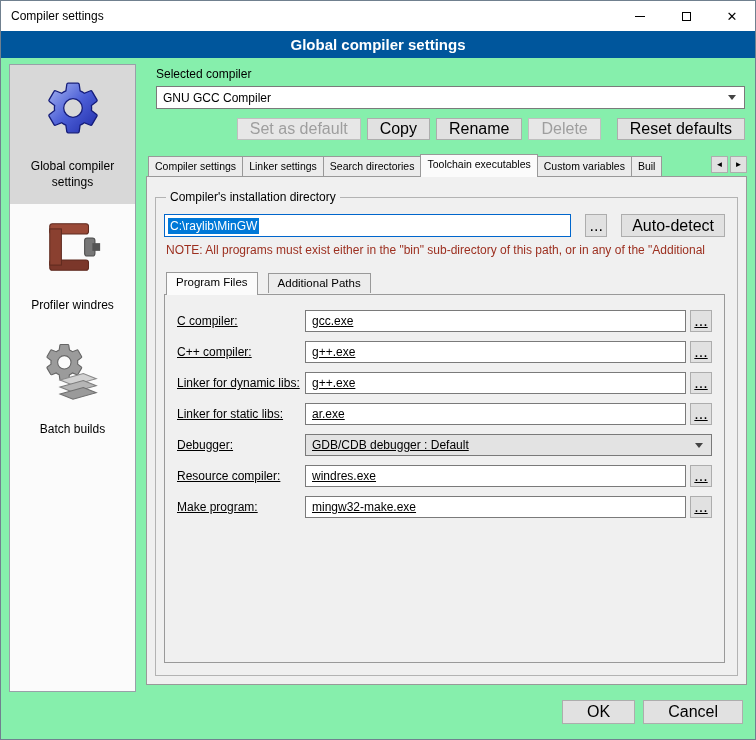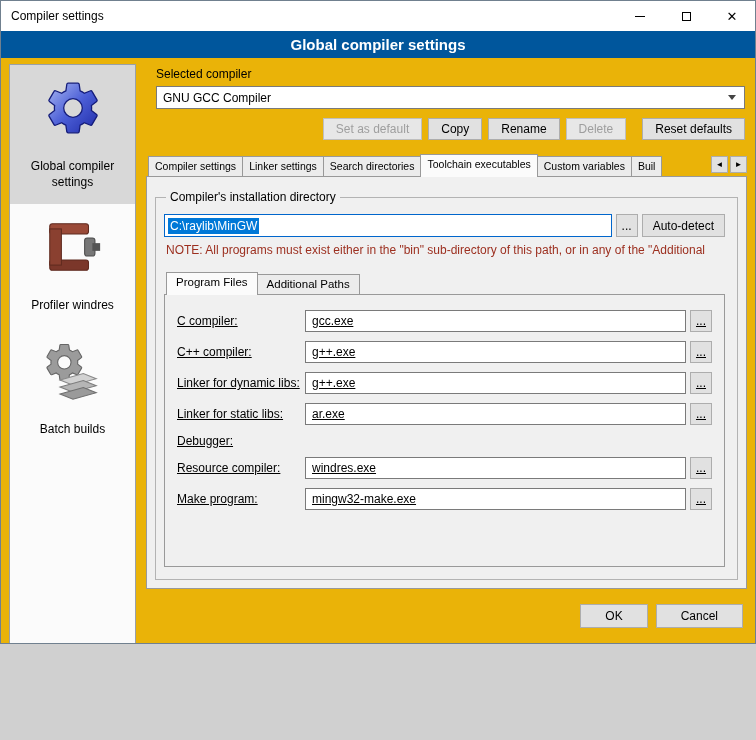--- a/index.html
+++ b/index.html
@@ -7,22 +7,22 @@
     --note-red:#9c2f1f;
     --selection-blue:#0078d7;
   }
   html,body{margin:0;padding:0;}
   body{
     width:756px;height:740px;
     font-family:"Liberation Sans",sans-serif;
     font-size:12px;color:#000;background:#d0d0d0;
   }
   .window{
-    width:756px;height:644px;box-sizing:border-box;
-    border:1px solid #70808f;background:#eab308;
+    width:756px;height:740px;box-sizing:border-box;
+    border:1px solid #70808f;background:#86efac;
     display:flex;flex-direction:column;overflow:hidden;
   }
   
   .titlebar{height:30px;flex:0 0 auto;background:#ffffff;display:flex;align-items:center;}
   .titlebar .title{padding-left:10px;font-size:12px;}
   .win-controls{margin-left:auto;display:flex;height:100%;}
   .win-btn{width:46px;height:100%;display:flex;align-items:center;justify-content:center;background:transparent;border:none;padding:0;cursor:default;}
   .glyph-min{width:10px;height:1px;background:#000;display:block;}
   .glyph-max{width:9px;height:9px;border:1px solid #000;box-sizing:border-box;display:block;}
   .glyph-close{font-size:13px;line-height:1;}
@@ -36,42 +36,42 @@
   .side-item.selected{background:#d8d8d8;}
   .side-icon{width:62px;height:62px;flex:0 0 auto;}
   .side-label{font-size:12px;line-height:1.3;}
   
   .main{flex:1;display:flex;flex-direction:column;min-width:0;}
   .sec-label{margin:3px 0 5px 10px;}
   .combo{height:23px;box-sizing:border-box;border:1px solid #7a7a7a;background:#fff;display:flex;align-items:center;padding:0 8px 0 6px;gap:4px;justify-content:space-between;}
   .combo-text{flex:1;white-space:nowrap;overflow:hidden;}
   .combo-arrow{width:0;height:0;border-left:4px solid transparent;border-right:4px solid transparent;border-top:5px solid #444;flex:0 0 auto;}
   .main-combo{margin:0 2px 0 10px;}
-  .btn{font-family:inherit;font-size:12px;background:#e1e1e1;border:1px solid #adadad;height:22px;padding:0 12px;box-sizing:border-box;}
+  .btn{font-family:inherit;font-size:16px;background:#e1e1e1;border:1px solid #adadad;height:22px;padding:0 12px;box-sizing:border-box;}
   .btn[disabled]{color:#9e9e9e;border-color:#bfbfbf;background:#e7e7e7;}
   .btn-row{display:flex;justify-content:flex-end;align-items:center;gap:6px;margin:9px 2px 13px 0;}
   .btn-reset{margin-left:10px;}
   
   .tabstrip{display:flex;align-items:flex-end;height:23px;padding-left:2px;flex:0 0 auto;position:relative;z-index:2;}
   .tab{flex:0 0 auto;font-size:10.5px;white-space:nowrap;background:#ececec;border:1px solid #999;border-bottom:none;padding:3px 6px;height:20px;box-sizing:border-box;margin-right:-1px;cursor:default;}
   .tab.active{height:23px;background:#fbfbfb;margin-bottom:-1px;position:relative;z-index:3;}
   .tab-arrows{margin-left:auto;display:flex;gap:2px;align-self:center;flex:0 0 auto;padding-left:3px;}
   .arrow-btn{width:17px;height:17px;font-size:8px;display:flex;align-items:center;justify-content:center;background:#e1e1e1;border:1px solid #adadad;padding:0;box-sizing:border-box;}
   .tab-panel{flex:1;border:1px solid #999;background:#f0f0f0;padding:12px 8px 8px 8px;display:flex;flex-direction:column;min-height:0;margin-bottom:8px;position:relative;z-index:1;}
   
   .groupbox{flex:1;border:1px solid #b3b3b3;position:relative;margin-top:8px;padding:16px 12px 12px 8px;display:flex;flex-direction:column;min-height:0;}
   .legend{position:absolute;top:-8px;left:10px;background:#f0f0f0;padding:0 4px;}
-  .path-row{display:flex;gap:4px;align-items:center;flex:0 0 auto;}
+  .path-row{display:flex;gap:14px;align-items:center;flex:0 0 auto;}
   .path-input{flex:1;height:23px;box-sizing:border-box;border:1px solid #0066cc;background:#fff;display:flex;align-items:center;padding:0 3px;min-width:0;}
   .path-sel{background:var(--selection-blue);color:#fff;padding:1px 2px;white-space:nowrap;}
   .mini-btn{width:22px;padding:0;flex:0 0 auto;}
   .autodetect-btn{height:23px;padding:0 10px;flex:0 0 auto;}
   .note{color:var(--note-red);margin:6px 2px 0 2px;white-space:nowrap;overflow:hidden;flex:0 0 auto;}
   
-  .subtabstrip{display:flex;align-items:flex-end;height:23px;margin-top:14px;padding-left:2px;flex:0 0 auto;position:relative;z-index:2;}
+  .subtabstrip{display:flex;align-items:center;height:23px;margin-top:14px;padding-left:2px;flex:0 0 auto;position:relative;z-index:2;gap:11px;}
   .subtab{flex:0 0 auto;font-size:11.5px;white-space:nowrap;background:#ececec;border:1px solid #999;border-bottom:none;padding:3px 9px;height:20px;box-sizing:border-box;margin-right:-1px;cursor:default;}
   .subtab.active{height:23px;background:#fbfbfb;margin-bottom:-1px;position:relative;z-index:3;}
   .subpanel{flex:1;border:1px solid #999;background:#f0f0f0;padding:15px 12px 12px 12px;display:flex;flex-direction:column;min-height:0;position:relative;z-index:1;text-decoration:underline;}
   
   .field-row{display:flex;align-items:center;margin-bottom:9px;flex:0 0 auto;}
   .field-label{flex:0 0 128px;}
   .field-input{flex:1;height:22px;box-sizing:border-box;border:1px solid #7a7a7a;background:#fff;display:flex;align-items:center;padding:0 6px;min-width:0;}
   .field-row .mini-btn{margin-left:4px;height:22px;}
   .field-combo{flex:1;height:22px;background:#e3e3e3;}
   
@@ -215,20 +215,24 @@
             <div class="field-row">
               <span class="field-label">Linker for static libs:</span>
               <div class="field-input">
                   <span>ar.exe</span>
                 </div>
               <button class="btn mini-btn">...</button>
             </div>
 
             <div class="field-row">
               <span class="field-label">Debugger:</span>
+              <div class="combo field-combo">
+                <span class="combo-text">GDB/CDB debugger : Default</span>
+                <span class="combo-arrow"></span>
+              </div>
             </div>
 
             <div class="field-row">
               <span class="field-label">Resource compiler:</span>
               <div class="field-input">
                   <span>windres.exe</span>
                 </div>
               <button class="btn mini-btn">...</button>
             </div>
 

